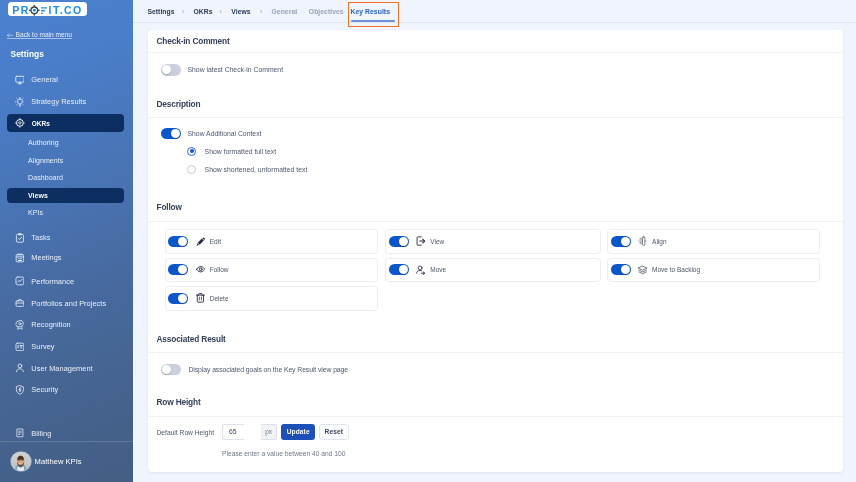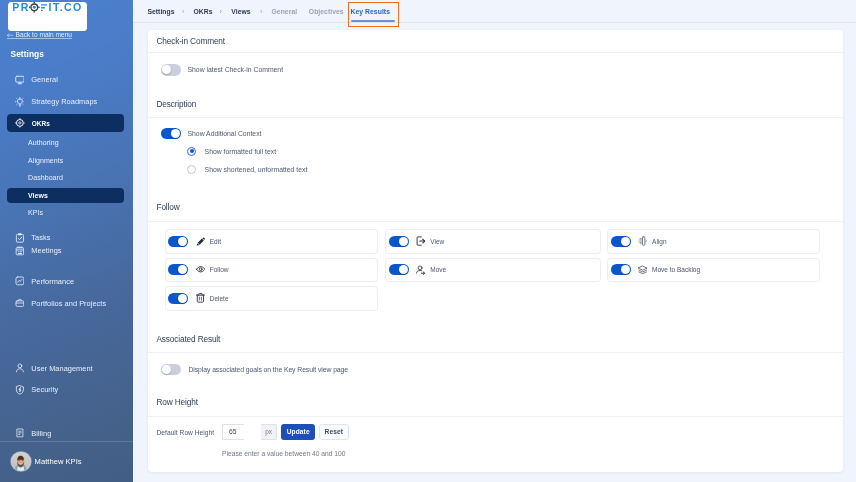--- a/index.html
+++ b/index.html
@@ -5,21 +5,21 @@
 <style>
 *{box-sizing:border-box;margin:0;padding:0}
 html,body{width:856px;height:482px;overflow:hidden}
 body{font-family:"Liberation Sans",sans-serif;background:#eff4fd;font-size:12px;color:#2f3b52;-webkit-font-smoothing:antialiased}
 .app{display:flex;width:856px;height:482px}
 
 
 .sidebar{width:133px;height:482px;flex:0 0 133px;position:relative;overflow:hidden;
  background:linear-gradient(158deg,#4b81cf 0%,#4a7dca 16%,#4974b4 40%,#47699e 62%,#45638e 82%,#435e84 100%)}
 .logo-wrap{position:absolute;top:2px;left:7.9px;width:79.1px}
-.logo{background:#fff;border-radius:3.5px;height:29px;display:flex;align-items:flex-start;justify-content:center}
+.logo{background:#fff;border-radius:3.5px;height:14px;display:flex;align-items:flex-end;justify-content:center}
 .logo-txt{font-weight:bold;font-size:10.6px;color:#1a8cf0;letter-spacing:1.4px;display:flex;align-items:center;line-height:1}
 .logo-o{display:inline-block;width:10.6px;height:10.6px;margin:0 1.1px 0 -0.8px;line-height:0}
 .logo-o svg{display:block}
 .logo-f{display:inline-block;width:6.6px;height:7.6px;margin:0 1.4px 0 0;line-height:0}
 .logo-f svg{display:block}
 .lg-a,.lg-b{display:inline-block}
 .back-link{position:absolute;top:31.6px;left:7.2px;color:#e6edfa;font-size:6.6px;letter-spacing:0;white-space:nowrap;display:flex;align-items:center;text-decoration:none;line-height:1}
 .back-link::after{content:"";position:absolute;left:0;right:0;bottom:-0.5px;height:.7px;background:rgba(220,231,250,.62)}
 .bl-arrow{display:inline-block;width:6.2px;height:4.5px;margin-right:2.2px;line-height:0}
 .bl-arrow svg{display:block}
@@ -51,21 +51,21 @@
 .crumb{font-size:6.8px;color:#2c3b55;font-weight:bold;letter-spacing:.05px;white-space:nowrap}
 .crumb-sep{font-size:7px;color:#9aa6bb;line-height:1}
 .tab{font-size:6.8px;color:#9aa4b8;font-weight:bold;letter-spacing:.05px;white-space:nowrap}
 .tab.active{color:#2b63c8}
 .tab-underline{position:absolute;height:1.9px;background:#6f90d6;border-radius:1px;transform:none!important;margin-top:0!important}
 .tab-hl-box{position:absolute;border:1.7px solid #f4701f;pointer-events:none;z-index:50;transform:none!important;margin-top:0!important;top:1.5px!important}
 
 
 .content{flex:1;padding:7px 12.7px 0 15px;overflow:hidden}
 .card{background:#fff;border-radius:4px;box-shadow:0 1px 3px rgba(30,50,90,.07);height:442px;position:relative}
-.sec-title{font-size:8.3px;font-weight:normal;color:#344159;letter-spacing:-.16px;position:absolute;left:8.5px;line-height:1}
+.sec-title{font-size:8.3px;font-weight:bold;color:#344159;letter-spacing:-.16px;position:absolute;left:8.5px;line-height:1}
 .sec-div{position:absolute;left:0;right:0;height:1px;background:#eef1f6}
 .tgl-row{display:flex;align-items:center;position:absolute}
 .tgl-label{font-size:6.85px;color:#4c596e;letter-spacing:-.01px;white-space:nowrap}
 .tgl{width:20px;height:11.4px;border-radius:6px;flex:0 0 20px;position:relative;background:#c9cfdc}
 .tgl.on{background:#0a57cc}
 .tgl .knob{position:absolute;top:1.15px;left:1.15px;width:9px;height:9px;border-radius:50%;background:#fff;box-shadow:0 1px 1.5px rgba(0,0,0,.22)}
 .tgl.on .knob{left:9.85px}
 .radio-row{display:flex;align-items:center;position:absolute}
 .radio{width:9.2px;height:9.2px;border-radius:50%;border:1.05px solid #c3cad6;flex:0 0 9.2px;position:relative;background:#fff}
 .radio.sel{border-color:#2a67d8;border-width:1.05px}
@@ -142,21 +142,21 @@
       <span class="nav-txt">General</span>
     </div>
     <div class="nav-item" style="top:90.8px">
       <span class="nav-ico">
             <svg viewBox="0 0 24 24" fill="none" stroke="#eaf1fd" stroke-width="2" stroke-linecap="round" stroke-linejoin="round">
               <path d="M12 4.6a5.9 5.9 0 0 0-3.5 10.7c.6.4 1 1.1 1 1.9h5a2.5 2.5 0 0 1 1-1.9A5.9 5.9 0 0 0 12 4.6z"></path>
               <path d="M10 19.6h4M11 22.4h2"></path>
               <path d="M12 .6v1.6M4.2 3.6l1.1 1.1M19.8 3.6l-1.1 1.1M.8 11.6h1.6M21.6 11.6h1.6M4.2 18.6l1.1-1.1M19.8 18.6l-1.1-1.1" stroke-width="1.9"></path>
             </svg>
           </span>
-      <span class="nav-txt">Strategy Roadmaps</span>
+      <span class="nav-txt">Strategy Results</span>
     </div>
     <div class="nav-item active" style="top:113.9px">
       <span class="nav-ico">
             <svg viewBox="0 0 24 24" fill="none">
               <circle cx="12" cy="12" r="8.3" stroke="#ffffff" stroke-width="2.4"></circle>
               <circle cx="12" cy="12" r="2.9" stroke="#fff" stroke-width="1.9"></circle>
               <g fill="#fff">
                 <rect x="10.9" y="0.4" width="2.2" height="2.6"></rect>
                 <rect x="10.9" y="21" width="2.2" height="2.6"></rect>
                 <rect x="0.4" y="10.9" width="2.6" height="2.2"></rect>
@@ -169,21 +169,21 @@
     <div class="nav-item" style="top:227.1px">
       <span class="nav-ico">
             <svg viewBox="0 0 24 24" fill="none">
               <rect x="3.4" y="3.4" width="17.2" height="19.2" rx="2.6" stroke="#eaf1fd" stroke-width="2"></rect>
               <rect x="8" y="0.8" width="8" height="4.6" rx="1.3" fill="#eaf1fd"></rect>
               <path d="M8.4 13.2l2.8 2.8 5.2-5.6" stroke="#eaf1fd" stroke-width="2.1" stroke-linecap="round" stroke-linejoin="round"></path>
             </svg>
           </span>
       <span class="nav-txt">Tasks</span>
     </div>
-    <div class="nav-item" style="top:240px">
+    <div class="nav-item" style="top:247px">
       <span class="nav-ico">
             <svg viewBox="0 0 24 24" fill="none">
               <rect x="2.8" y="4" width="18.4" height="17.6" rx="2.4" stroke="#eaf1fd" stroke-width="2"></rect>
               <path d="M2.8 9.6h18.4" stroke="#eaf1fd" stroke-width="2"></path>
               <g stroke="#eaf1fd" stroke-width="2" stroke-linecap="round">
                 <path d="M7.4 1.8v3.4M12 1.8v3.4M16.6 1.8v3.4"></path>
               </g>
               <g fill="#eaf1fd">
                 <circle cx="8.1" cy="14.2" r="1.3"></circle>
                 <rect x="11" y="13" width="6" height="2.4" rx="1.2"></rect>
@@ -204,20 +204,41 @@
       <span class="nav-txt">Portfolios and Projects</span>
     </div>
     <div class="nav-item" style="top:270.5px">
       <span class="nav-ico">
             <svg viewBox="0 0 24 24" fill="none" stroke="#eaf1fd" stroke-width="2" stroke-linecap="round" stroke-linejoin="round">
               <rect x="2.4" y="2.4" width="19.2" height="19.2" rx="4.2"></rect>
               <path d="M6.6 15l3.5-4.2 2.9 2.6 4.4-5.4" stroke-width="1.9"></path>
             </svg>
           </span>
       <span class="nav-txt">Performance</span>
+    </div>
+    <div class="nav-item" style="top:313.9px">
+      <span class="nav-ico">
+            <svg viewBox="0 0 24 24" fill="none" stroke="#eaf1fd" stroke-width="1.8" stroke-linecap="round" stroke-linejoin="round">
+              <path d="M12 1.4l2.3 1.3 2.6-.2 1.1 2.4 2.2 1.4-.5 2.6.9 2.5-2 1.7-.8 2.5-2.6.3L13 17.6l-2.5-1 -2 1.7-2.1-1.6-2.6-.4-.5-2.6-1.6-2.1 1.3-2.3-.2-2.6 2.4-1.1 1.4-2.2 2.6.5z" transform="translate(0,-0.9) scale(1)"></path>
+              <circle cx="12" cy="9" r="2.6"></circle>
+              <path d="M7.7 16.4L6.4 22.6l5.6-2.8 5.6 2.8-1.3-6.2"></path>
+            </svg>
+          </span>
+      <span class="nav-txt">Recognition</span>
+    </div>
+    <div class="nav-item" style="top:335.6px">
+      <span class="nav-ico">
+            <svg viewBox="0 0 24 24" fill="none" stroke="#eaf1fd" stroke-width="2" stroke-linecap="round" stroke-linejoin="round">
+              <rect x="2.4" y="2.8" width="19.2" height="18.4" rx="3.6"></rect>
+              <path d="M7.2 8.2h1.4a1.5 1.5 0 0 1 0 3h-1.3a1.5 1.5 0 0 0 0 3h1.4" stroke-width="1.7"></path>
+              <rect x="12.4" y="7.4" width="5.6" height="3.6" rx="0.6" fill="#eaf1fd" stroke="none"></rect>
+              <rect x="12.4" y="13.4" width="5.6" height="1.9" rx="0.8" fill="#eaf1fd" stroke="none"></rect>
+            </svg>
+          </span>
+      <span class="nav-txt">Survey</span>
     </div>
     <div class="nav-item" style="top:357.3px">
       <span class="nav-ico">
             <svg viewBox="0 0 24 24" fill="none" stroke="#eaf1fd" stroke-width="2" stroke-linecap="round" stroke-linejoin="round">
               <circle cx="12" cy="7" r="4.6"></circle>
               <path d="M3.6 21.4c0-4.6 3.8-7.2 8.4-7.2s8.4 2.6 8.4 7.2"></path>
             </svg>
           </span>
       <span class="nav-txt">User Management</span>
     </div>

